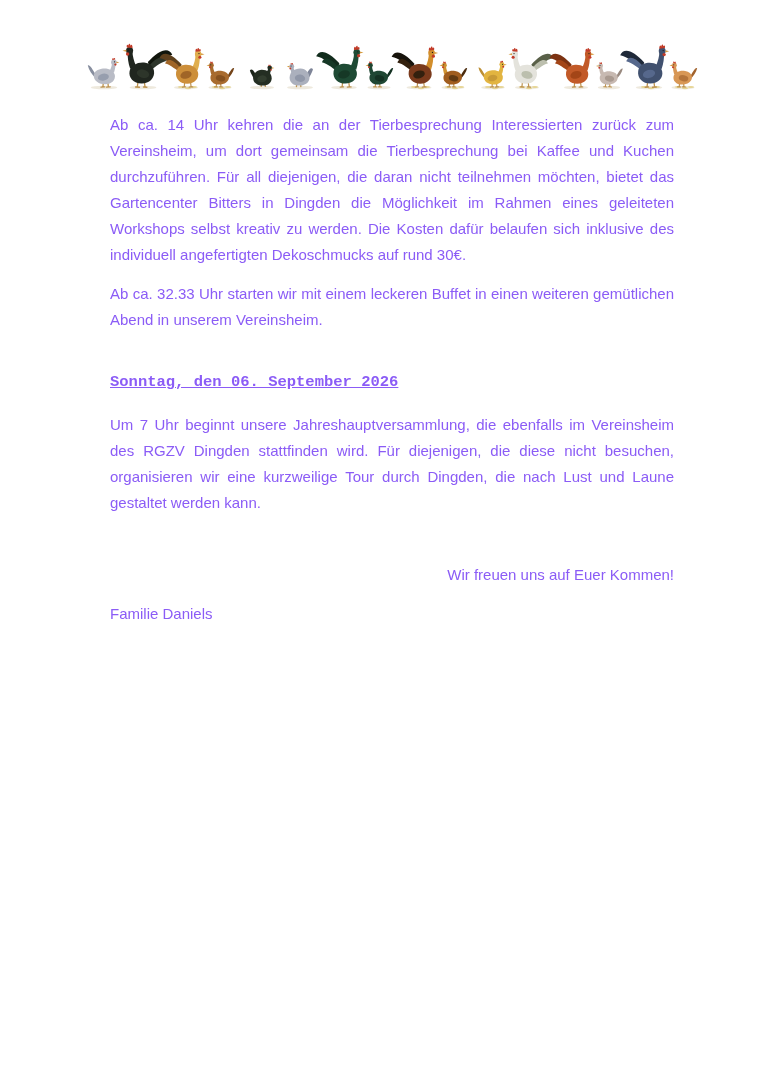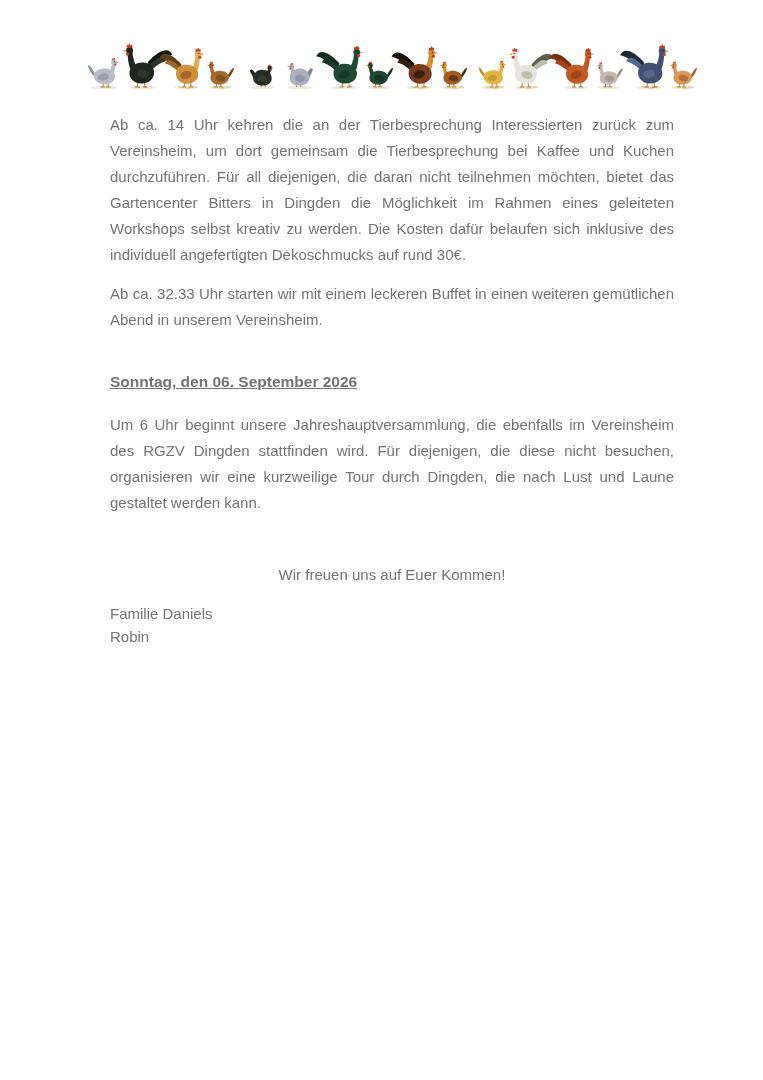--- a/index.html
+++ b/index.html
@@ -17,35 +17,36 @@
     left: 86px;
     top: 40px;
     width: 612px;
     height: 52px;
   }
   .content {
     position: absolute;
     left: 110px;
     top: 112px;
     width: 564px;
-    color: #737373;
+    color: #8b5cf6;
     font-size: 15px;
     line-height: 26px;
     text-align: justify;
   }
   .content p { margin: 0 0 13px 0; }
   .heading {
     font-size: 15.5px;
     font-weight: bold;
     text-decoration: underline;
     margin: 36px 0 17px 0;
     line-height: 26px;
     text-align: left;
-  }
-  .closing { margin-top: 46px !important; text-align: center; }
+    font-family: Liberation Mono, monospace;
+  }
+  .closing { margin-top: 46px !important; text-align: right; }
   .signature {
     margin-top: 15px;
     line-height: 22.5px;
     text-align: left;
   }
 </style>
 </head>
 <body>
 
 <div class="page">
@@ -289,21 +290,20 @@
         <path d="M10.3,-20.9 L12.8,-20.1 L10.3,-19.4 Z" fill="#d59a3e"></path>
         <circle cx="9.5" cy="-18.3" r="0.95" fill="#c23b28"></circle>
         <circle cx="8.8" cy="-20.6" r="0.5" fill="#1b1b1b"></circle>
       </g>
     </svg>
 
   <div class="content">
     <p>Ab ca. 14 Uhr kehren die an der Tierbesprechung Interessierten zurück zum Vereinsheim, um dort gemeinsam die Tierbesprechung bei Kaffee und Kuchen durchzuführen. Für all diejenigen, die daran nicht teilnehmen möchten, bietet das Gartencenter Bitters in Dingden die Möglichkeit im Rahmen eines geleite­ten Workshops selbst kreativ zu werden. Die Kosten dafür belaufen sich inklu­sive des individuell angefertigten Dekoschmucks auf rund 30€.</p>
     <p>Ab ca. 32.33 Uhr starten wir mit einem leckeren Buffet in einen weiteren ge­mütlichen Abend in unserem Vereinsheim.</p>
     <h2 class="heading">Sonntag, den 06. September 2026</h2>
-    <p>Um 6 Uhr beginnt unsere Jahreshauptversammlung, die ebenfalls im Ver­einsheim des RGZV Dingden stattfinden wird. Für diejenigen, die diese nicht besuchen, organisieren wir eine kurzweilige Tour durch Dingden, die nach Lust und Laune gestaltet werden kann.</p>
+    <p>Um 7 Uhr beginnt unsere Jahreshauptversammlung, die ebenfalls im Ver­einsheim des RGZV Dingden stattfinden wird. Für diejenigen, die diese nicht besuchen, organisieren wir eine kurzweilige Tour durch Dingden, die nach Lust und Laune gestaltet werden kann.</p>
     <p class="closing">Wir freuen uns auf Euer Kommen!</p>
     <div class="signature">
       <div>Familie Daniels</div>
-      <div>Robin</div>
     </div>
   </div>
 
 </div>
 
 </body></html>

